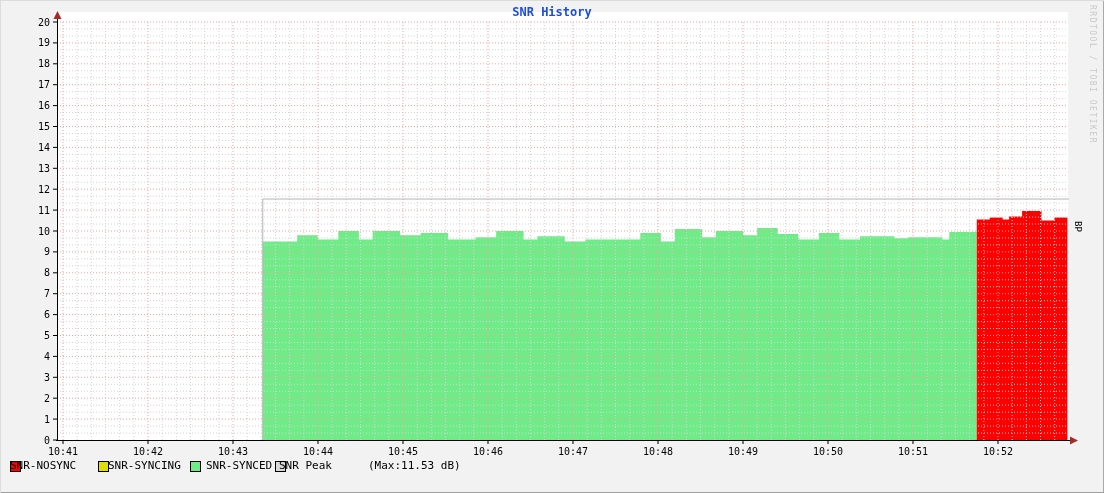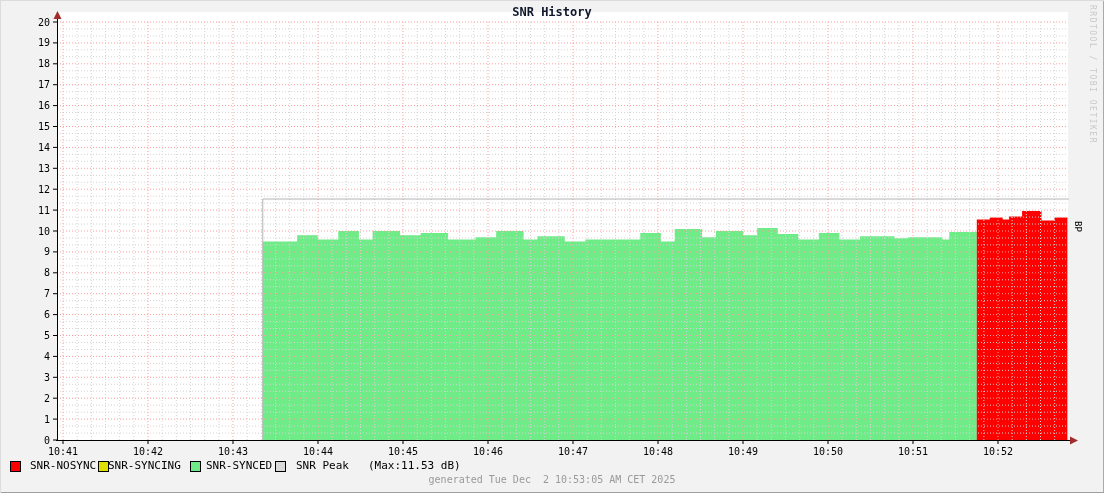--- a/index.html
+++ b/index.html
@@ -4,21 +4,21 @@
 <style>
   html,body{margin:0;padding:0;}
   body{font-family:"DejaVu Sans Mono","Liberation Mono",monospace;}
   .graph{
     position:relative;width:1104px;height:493px;background:#f2f2f2;overflow:hidden;
     box-shadow:inset 0 1px 0 #dcdcdc, inset 1px 0 0 #dcdcdc, inset 0 -1px 0 #9e9e9e, inset -1px 0 0 #aaaaaa;
   }
   .plot-svg{position:absolute;left:0;top:0;}
   .title{
     position:absolute;left:0;top:5px;width:1104px;text-align:center;
-    font-size:12px;font-weight:bold;color:#0f172a;
+    font-size:12px;font-weight:bold;color:#1d4ed8;
   }
   .lg-sq{position:absolute;top:461px;width:9px;height:9px;border:1px solid #000;}
   .lg-tx{position:absolute;top:459px;font-size:11px;color:#000;white-space:pre;}
   .footer{
     position:absolute;left:0;top:474px;width:1104px;text-align:center;
     font-size:10px;color:#9a9a9a;white-space:pre;
   }
   .watermark{
     position:absolute;left:1097px;top:5px;transform:rotate(90deg);transform-origin:0 0;
     font-size:8px;letter-spacing:1.5px;color:#c9c9c9;white-space:pre;
@@ -239,29 +239,28 @@
       <line x1="913" y1="440" x2="913" y2="444" stroke="#000000" stroke-width="1"></line>
       <text x="913" y="455" text-anchor="middle" fill="#000000" font-size="10" font-family="DejaVu Sans Mono, monospace">10:51</text>
       <line x1="998" y1="440" x2="998" y2="444" stroke="#000000" stroke-width="1"></line>
       <text x="998" y="455" text-anchor="middle" fill="#000000" font-size="10" font-family="DejaVu Sans Mono, monospace">10:52</text>
     </svg>
 
   <div class="title">SNR History</div>
 
   <div>
     <span class="lg-sq" style="left: 10px; background: rgb(255, 0, 0);"></span>
-    <span class="lg-tx" style="left:30px">SNR-NOSYNC</span>
+    <span class="lg-tx" style="left:10px">SNR-NOSYNC</span>
     <span class="lg-sq" style="left: 98px; background: rgb(224, 224, 0);"></span>
     <span class="lg-tx" style="left:108px">SNR-SYNCING</span>
     <span class="lg-sq" style="left: 190px; background: rgb(111, 235, 135);"></span>
     <span class="lg-tx" style="left:206px">SNR-SYNCED</span>
     <span class="lg-sq" style="left: 275px; background: rgb(217, 217, 217);"></span>
-    <span class="lg-tx" style="left:296px">SNR Peak</span>
+    <span class="lg-tx" style="left:279px">SNR Peak</span>
     <span class="lg-tx" style="left:368px">(Max:11.53 dB)</span>
   </div>
 
-  <div class="footer">generated Tue Dec  2 10:53:05 AM CET 2025</div>
 
   <div class="watermark">RRDTOOL / TOBI OETIKER</div>
 
   <div class="right-axis-label">BP</div>
 
 </div>
 
 </body></html>

